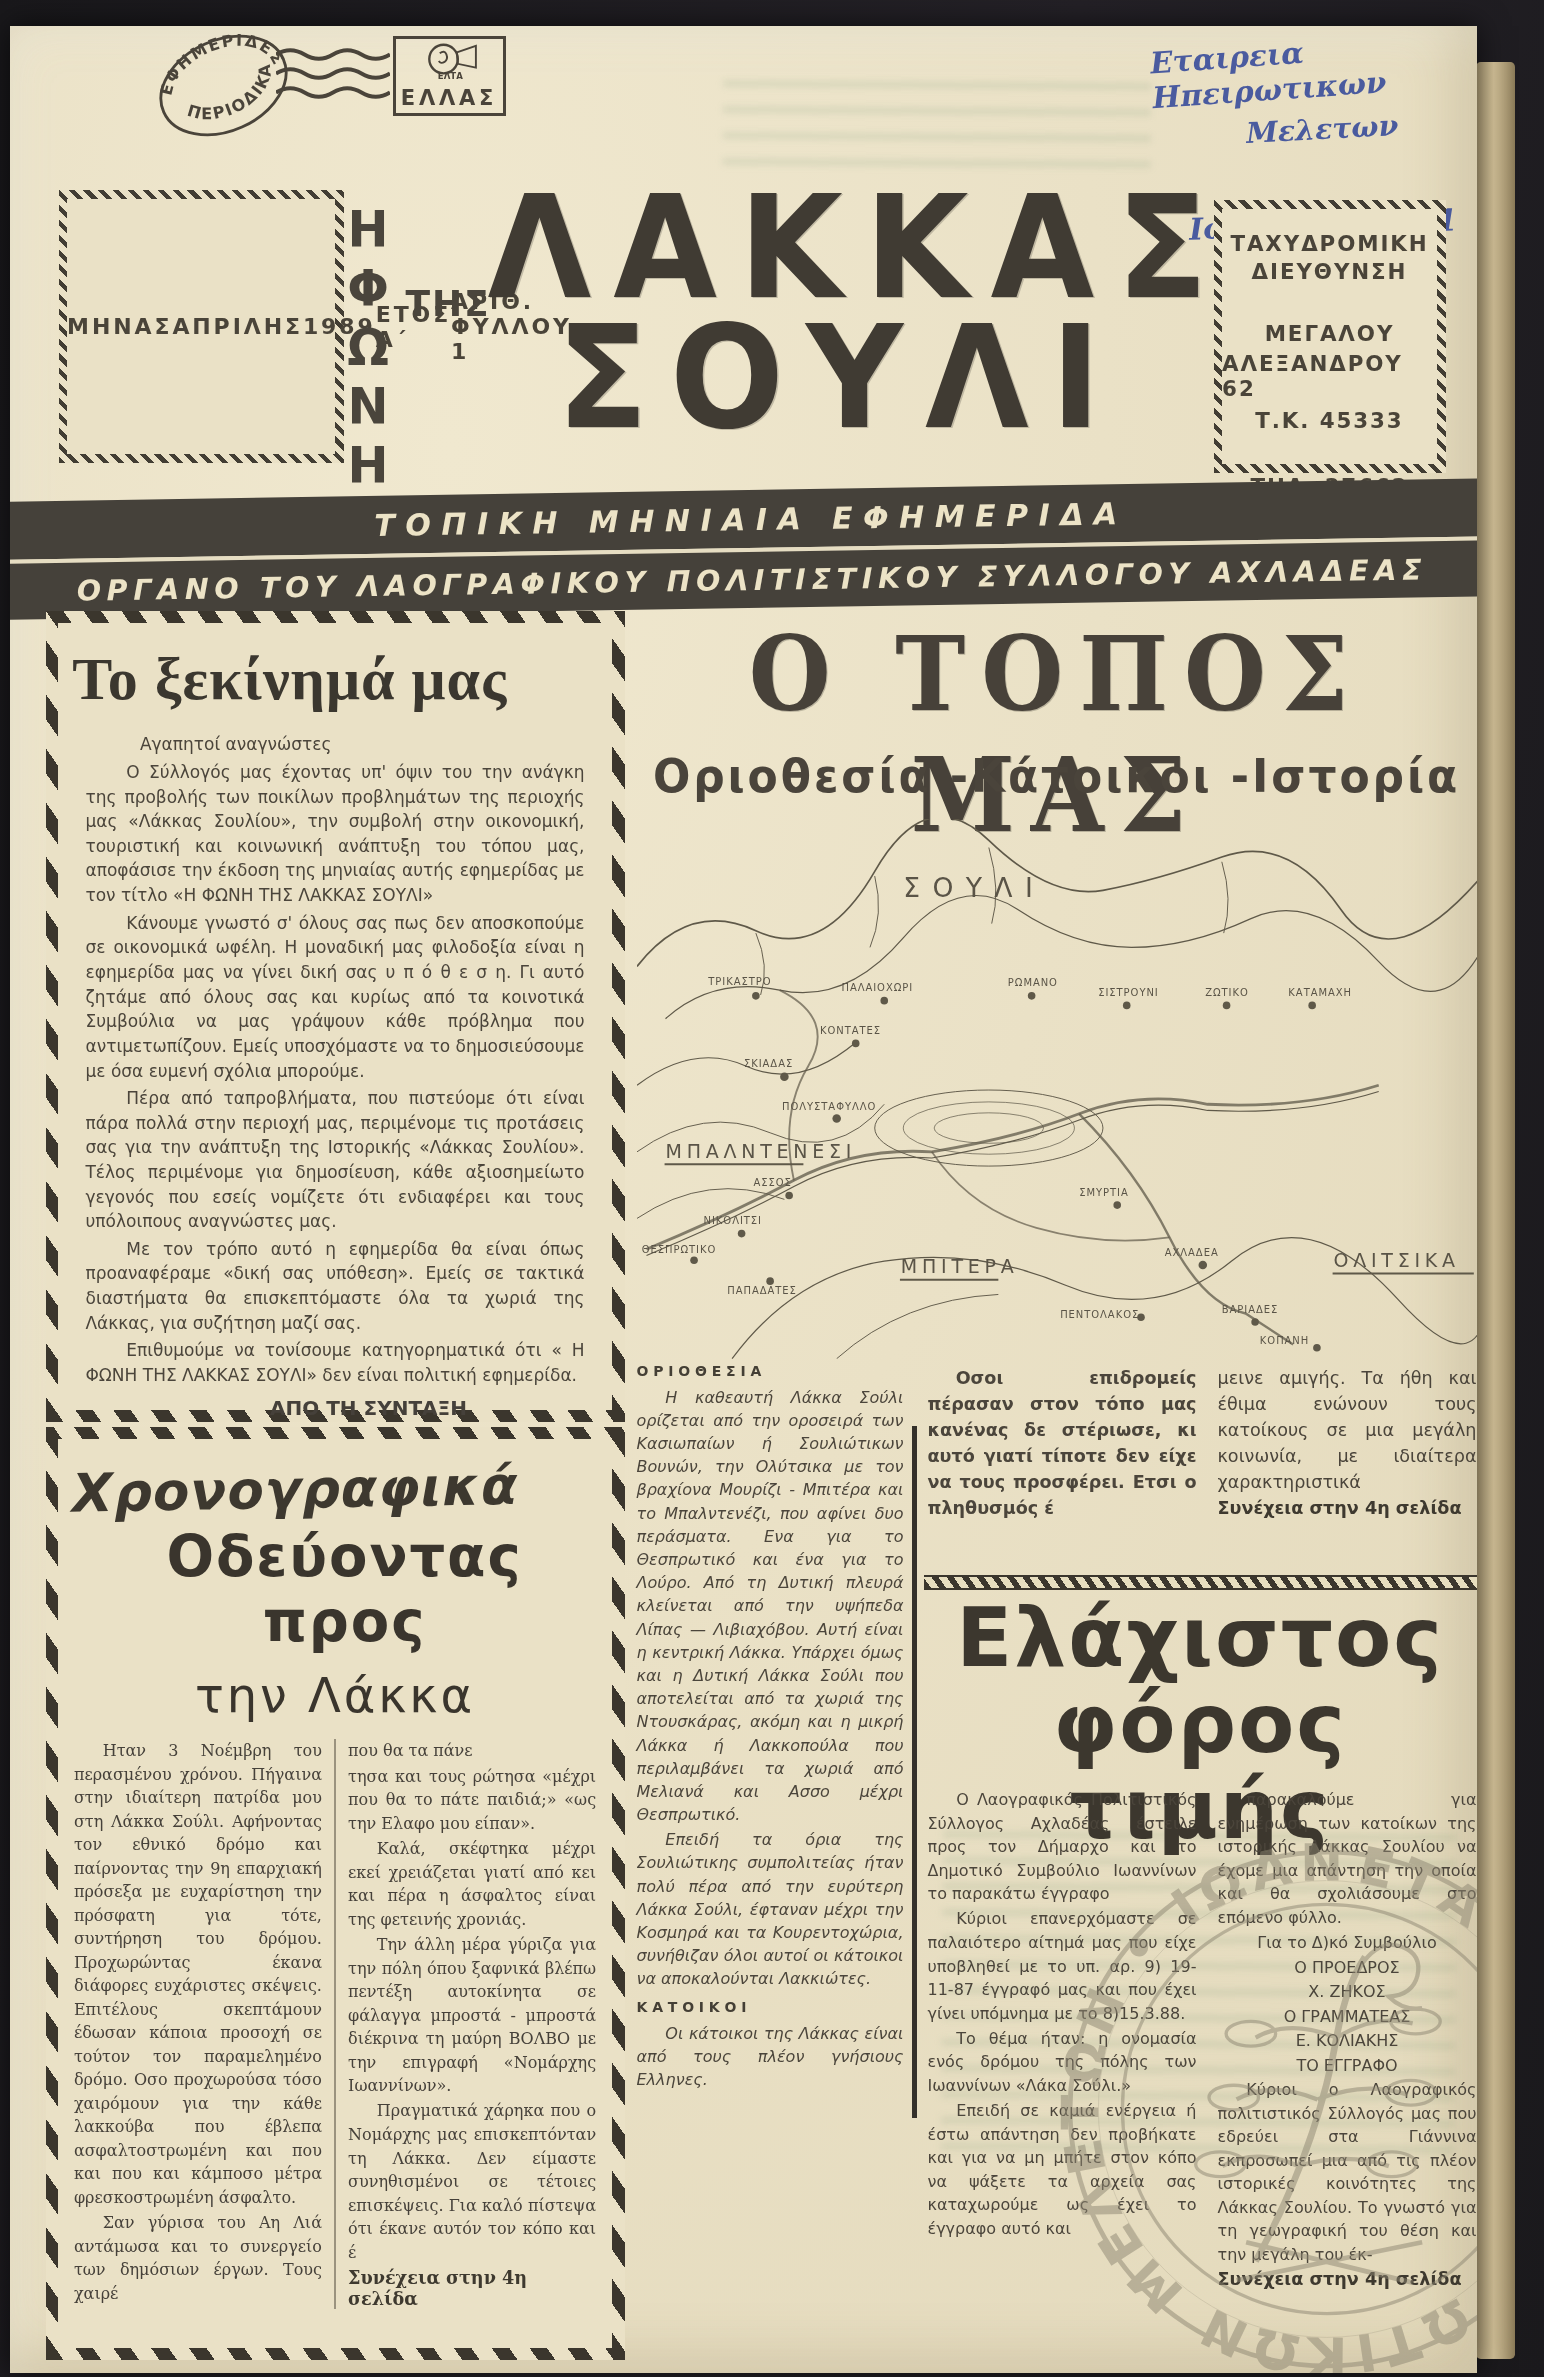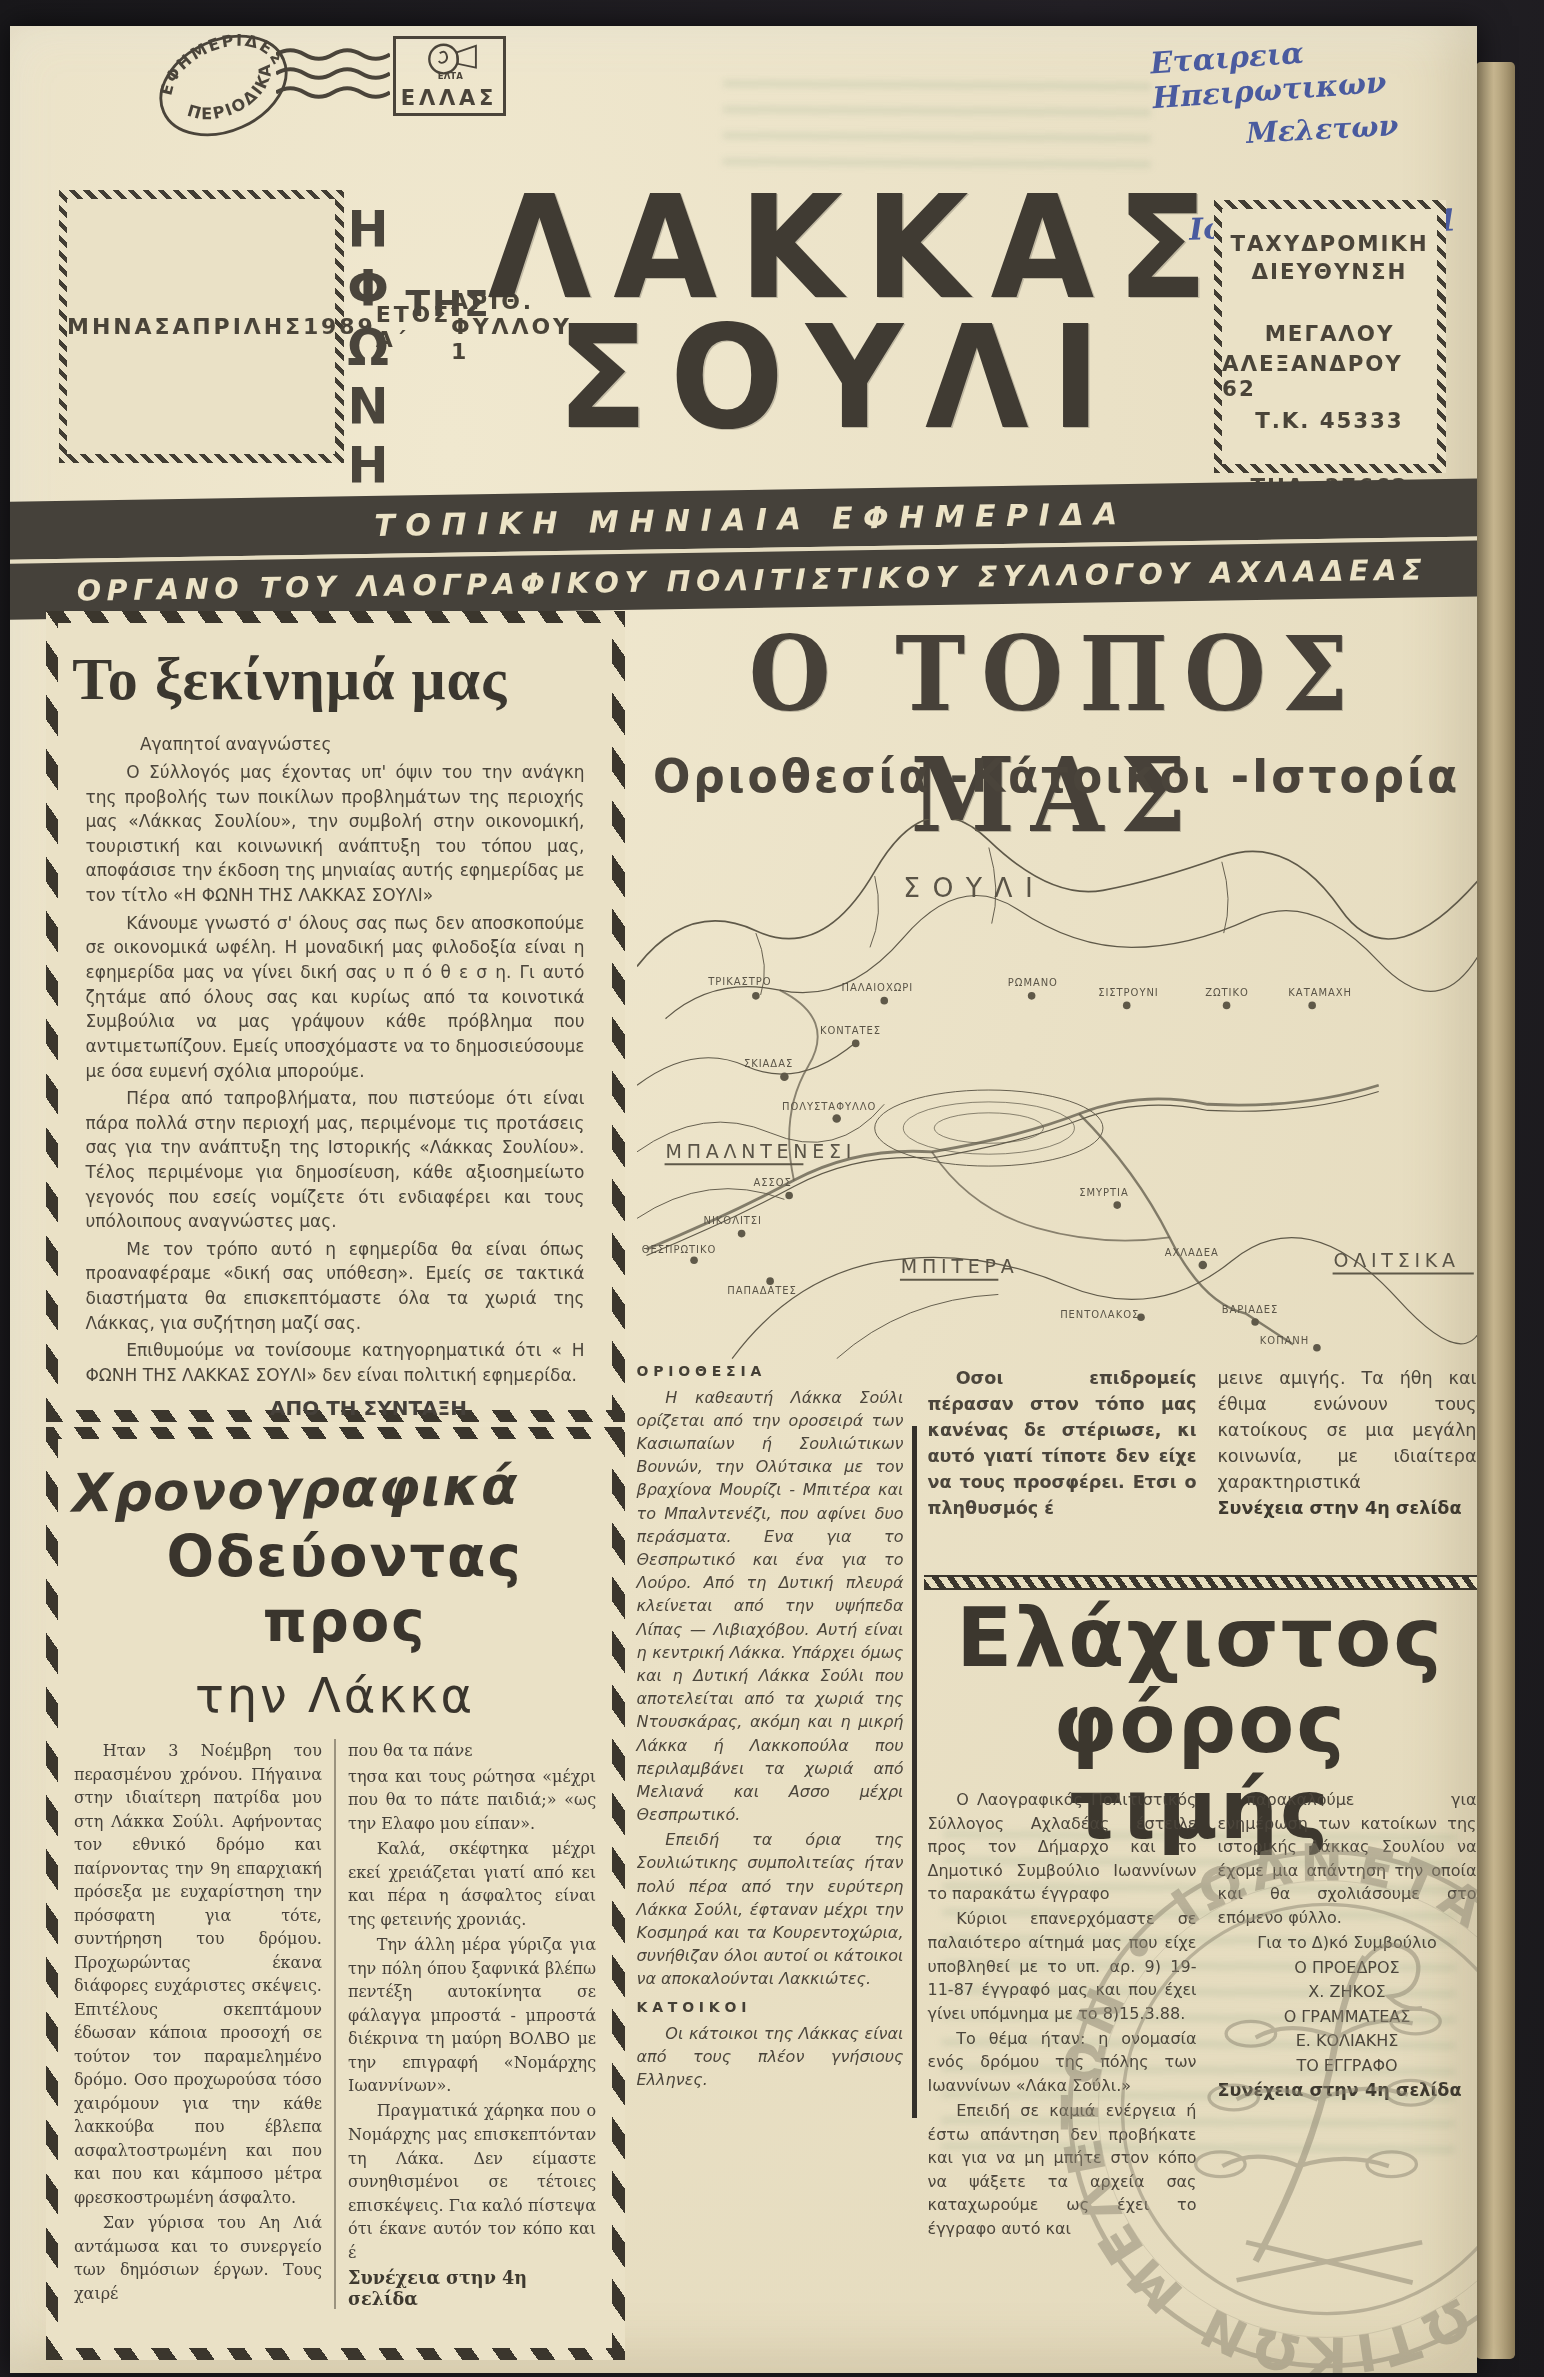--- a/index.html
+++ b/index.html
@@ -316,41 +316,42 @@
   </div>
 
   <div class="abs ela-col" style="left:1208px;top:1762px;width:259px;">
     <p>παρακαλούμε για ενημέρωση των κατοίκων της ιστορικής Λάκκας Σουλίου να έχομε μια απάντηση την οποία και θα σχολιάσουμε στο επόμενο φύλλο.</p>
     <p class="ctr">Για το Δ)κό Συμβούλιο</p>
     <p class="ctr">Ο ΠΡΟΕΔΡΟΣ</p>
     <p class="ctr">Χ. ΖΗΚΟΣ</p>
     <p class="ctr">Ο ΓΡΑΜΜΑΤΕΑΣ</p>
     <p class="ctr">Ε. ΚΟΛΙΑΚΗΣ</p>
     <p class="ctr">ΤΟ ΕΓΓΡΑΦΟ</p>
+    <p>Κύριοι ο Λαογραφικός πολιτιστικός Σύλλογός μας που εδρεύει στα Γιάννινα εκπροσωπεί μια από τις πλέον ιστορικές κοινότητες της Λάκκας Σουλίου. Το γνωστό για τη γεωγραφική του θέση και την μεγάλη του έκ-</p>
     <div class="cont">Συνέχεια στην 4η σελίδα</div>
   </div>
 
   <div class="abs dashbox" style="left:36px;top:1401px;width:579px;height:933px;">
     <div class="inner"></div>
     <div class="abs" style="left:12.4px;top:12.4px;right:12.4px;bottom:12.4px;">
       <div class="chron-kicker">Χρονογραφικά</div>
       <div class="chron-h1">Οδεύοντας προς</div>
       <div class="chron-h2">την Λάκκα</div>
       <div class="chron-cols">
         <div class="chron-col">
           <p>Ηταν 3 Νοέμβρη του περασμένου χρόνου. Πήγαινα στην ιδιαίτερη πατρίδα μου στη Λάκκα Σούλι. Αφήνοντας τον εθνικό δρόμο και παίρνοντας την 9η επαρχιακή πρόσεξα με ευχαρίστηση την πρόσφατη για τότε, συντήρηση του δρόμου. Προχωρώντας έκανα διάφορες ευχάριστες σκέψεις. Επιτέλους σκεπτάμουν έδωσαν κάποια προσοχή σε τούτον τον παραμελημένο δρόμο. Οσο προχωρούσα τόσο χαιρόμουν για την κάθε λακκούβα που έβλεπα ασφαλτοστρωμένη και που και που και κάμποσο μέτρα φρεσκοστρωμένη άσφαλτο.</p>
           <p>Σαν γύρισα του Αη Λιά αντάμωσα και το συνεργείο των δημόσιων έργων. Τους χαιρέ</p>
         </div>
         <div class="chron-rule"></div>
         <div class="chron-col">
           <p class="nohang">που θα τα πάνε</p>
           <p class="nohang">τησα και τους ρώτησα «μέχρι που θα το πάτε παιδιά;» «ως την Ελαφο μου είπαν».</p>
           <p>Καλά, σκέφτηκα μέχρι εκεί χρειάζεται γιατί από κει και πέρα η άσφαλτος είναι της φετεινής χρονιάς.</p>
           <p>Την άλλη μέρα γύριζα για την πόλη όπου ξαφνικά βλέπω πεντέξη αυτοκίνητα σε φάλαγγα μπροστά - μπροστά διέκρινα τη μαύρη ΒΟΛΒΟ με την επιγραφή «Νομάρχης Ιωαννίνων».</p>
-          <p>Πραγματικά χάρηκα που ο Νομάρχης μας επισκεπτόνταν τη Λάκα. Δεν είμαστε συνηθισμένοι σε τέτοιες επισκέψεις. Για καλό πίστεψα ότι έκανε αυτόν τον κόπο και έ</p>
+          <p>Πραγματικά χάρηκα που ο Νομάρχης μας επισκεπτόνταν τη Λάκκα. Δεν είμαστε συνηθισμένοι σε τέτοιες επισκέψεις. Για καλό πίστεψα ότι έκανε αυτόν τον κόπο και έ</p>
           <div class="cont serif">Συνέχεια στην 4η σελίδα</div>
         </div>
       </div>
     </div>
   </div>
 
   <svg class="wstamp" viewBox="0 0 1240 1240">
     <circle cx="620" cy="620" r="540" stroke-width="10"></circle>
     <circle cx="620" cy="620" r="430" stroke-width="7"></circle>
     <path id="wring" d="M 620,140 A 480,480 0 1 1 619,140" fill="none" stroke="none"></path>

